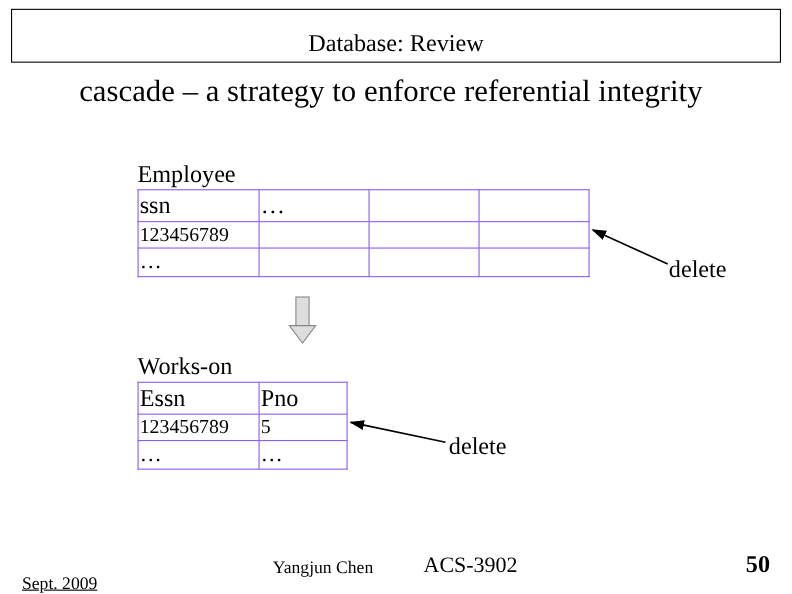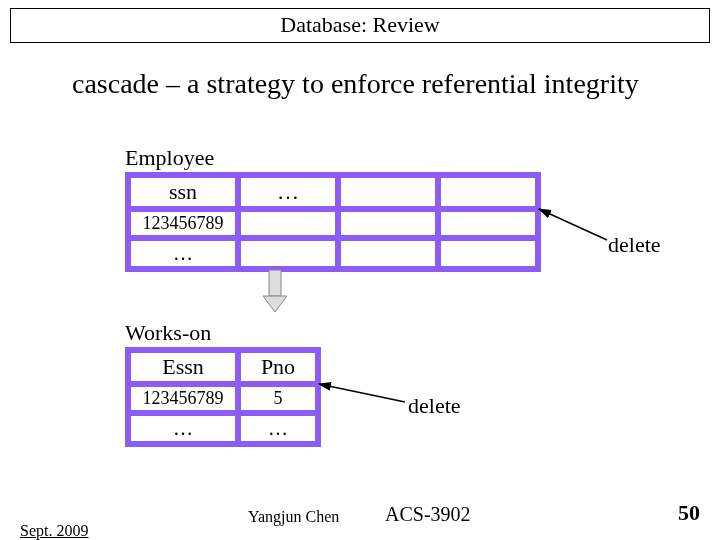--- a/index.html
+++ b/index.html
@@ -14,37 +14,36 @@
     position: relative;
   }
   .title-banner {
     position: absolute;
     top: 8px;
     left: 10px;
     right: 10px;
     border: 1px solid #000;
     text-align: center;
     font-size: 22px;
-    padding: 3px 0 4px 0;
+    padding: 17px 0 4px 0;
   }
   .subtitle {
     position: absolute;
     top: 68px;
     left: 72px;
     font-size: 28px;
   }
   .tbl-label {
     font-size: 22px;
   }
   .tbl {
     border-collapse: collapse;
   }
   .tbl td {
-    border: 6px solid #8b5cf6;
-    text-align: center;
+    border: 1px solid #8b5cf6;
     vertical-align: middle;
     font-size: 20px;
     height: 24px;
   }
   .emp-label { position: absolute; top: 145px; left: 125px; }
   .emp-tbl { position: absolute; top: 172px; left: 125px; }
   .emp-tbl td.c1 { width: 110px; }
   .emp-tbl td.c2 { width: 100px; }
   .emp-tbl td.c3 { width: 100px; }
   .emp-tbl td.c4 { width: 100px; }

